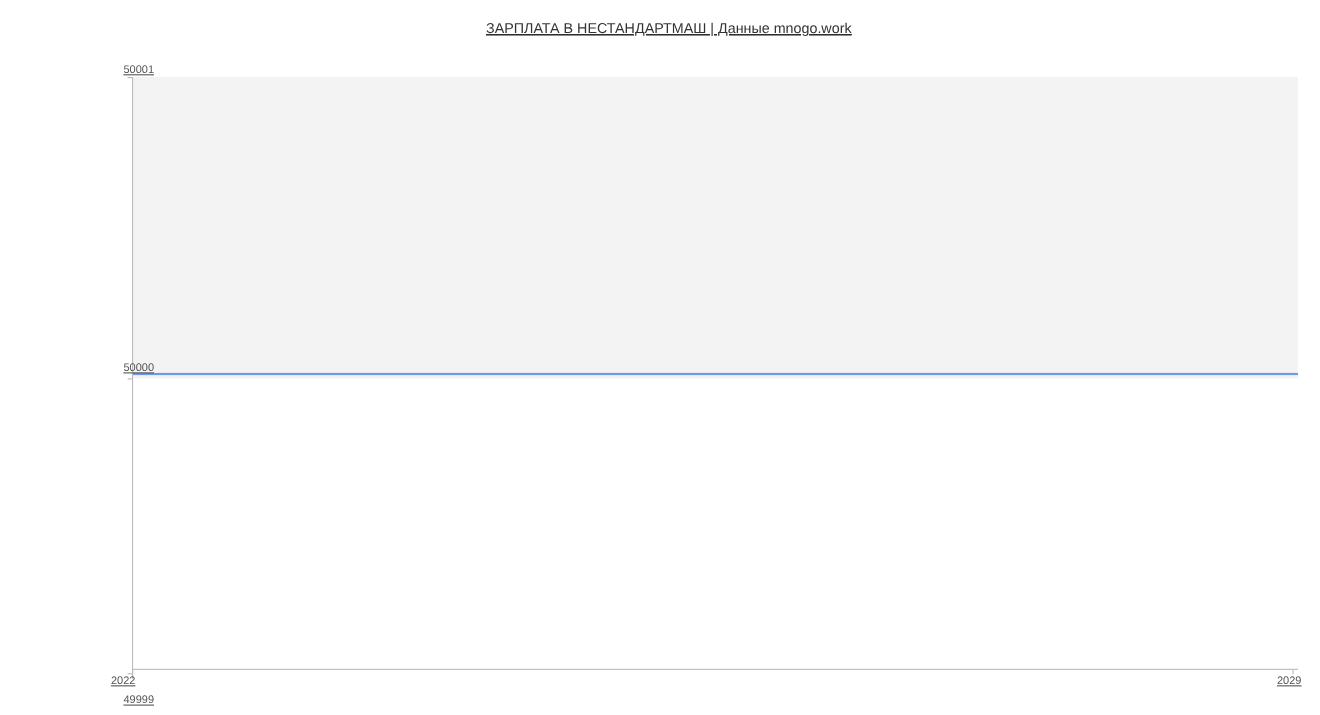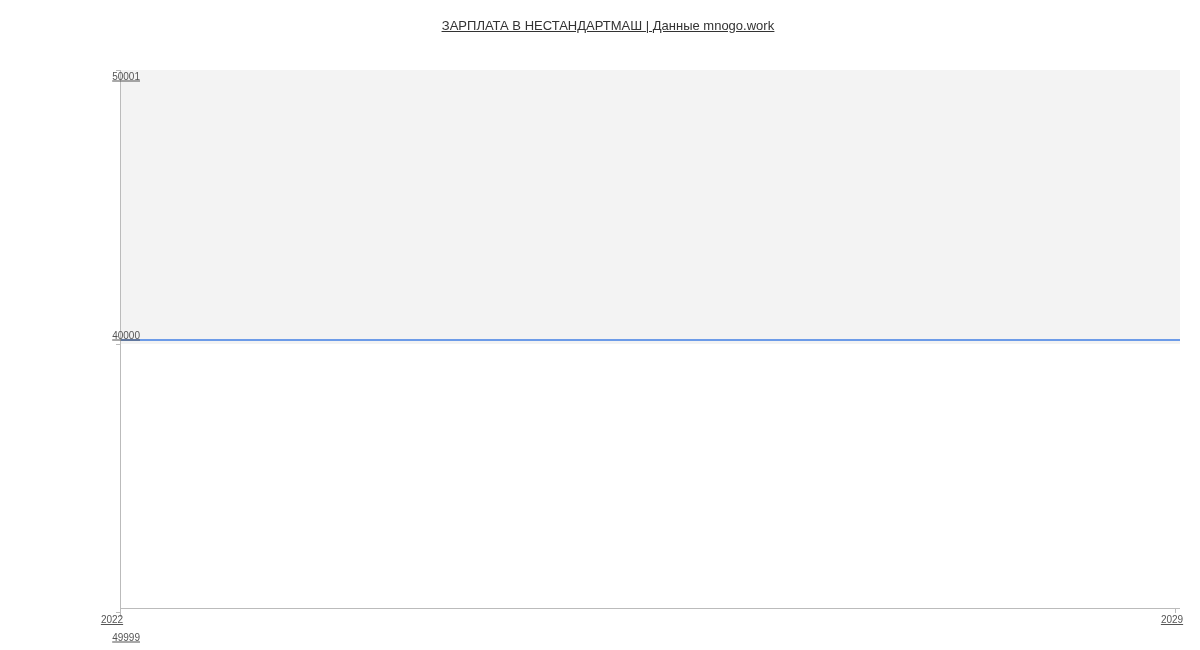--- a/index.html
+++ b/index.html
@@ -107,18 +107,18 @@
     <div class="y-axis-line"></div>
     <div class="x-axis-line"></div>
     <div class="y-tick" style="top:0"></div>
     <div class="y-tick" style="top:50%"></div>
     <div class="y-tick" style="top:100%;margin-top:-1px"></div>
     <div class="x-tick" style="left:0"></div>
     <div class="x-tick" style="left:100%;margin-left:-1px"></div>
   </div>
 </div>
 
-<div class="y-label" style="top:64px">50001</div>
-<div class="y-label" style="top:323px">40000</div>
+<div class="y-label" style="top:52px">50001</div>
+<div class="y-label" style="top:323px">50000</div>
 <div class="y-label" style="top:625px">49999</div>
 
 <div class="x-label" style="left:100px">2022</div>
 <div class="x-label" style="left:1160px">2029</div>
 
 </body></html>

